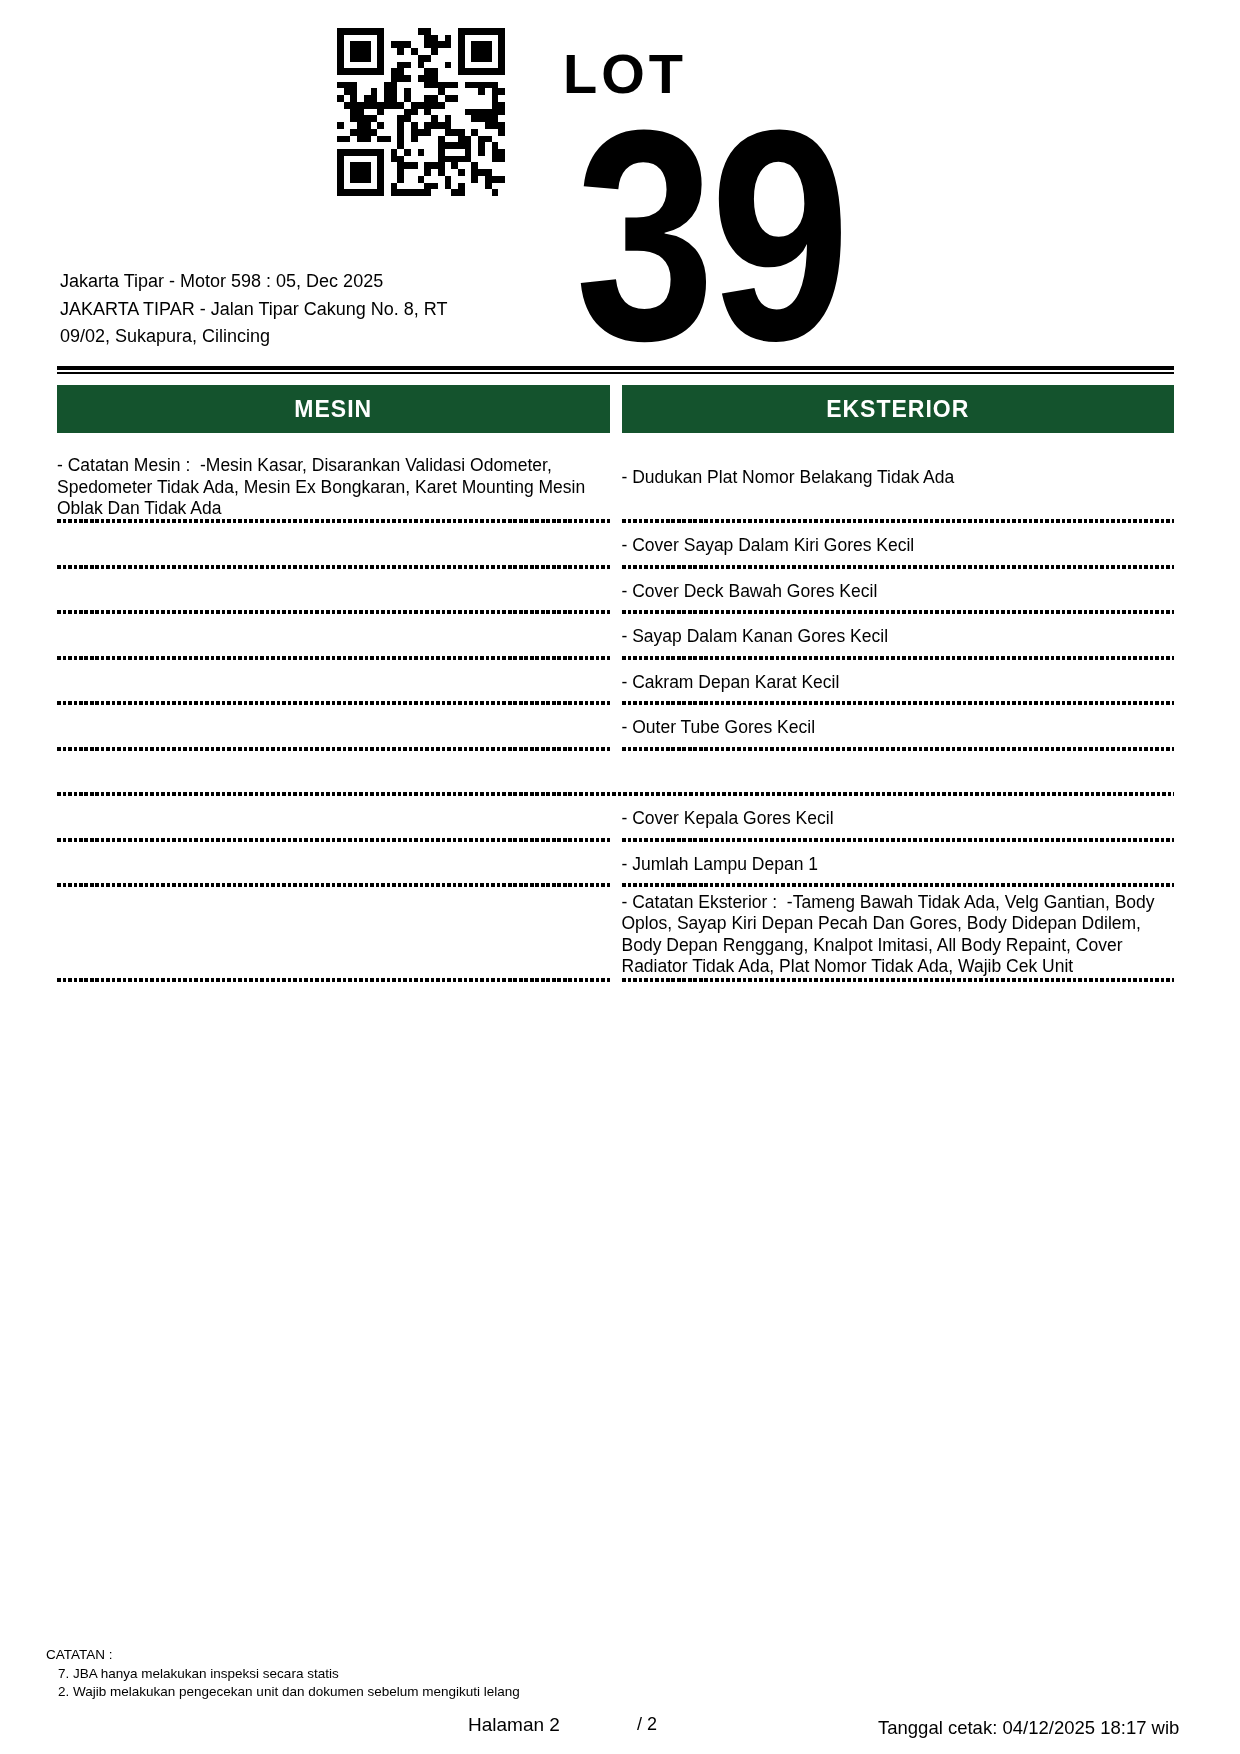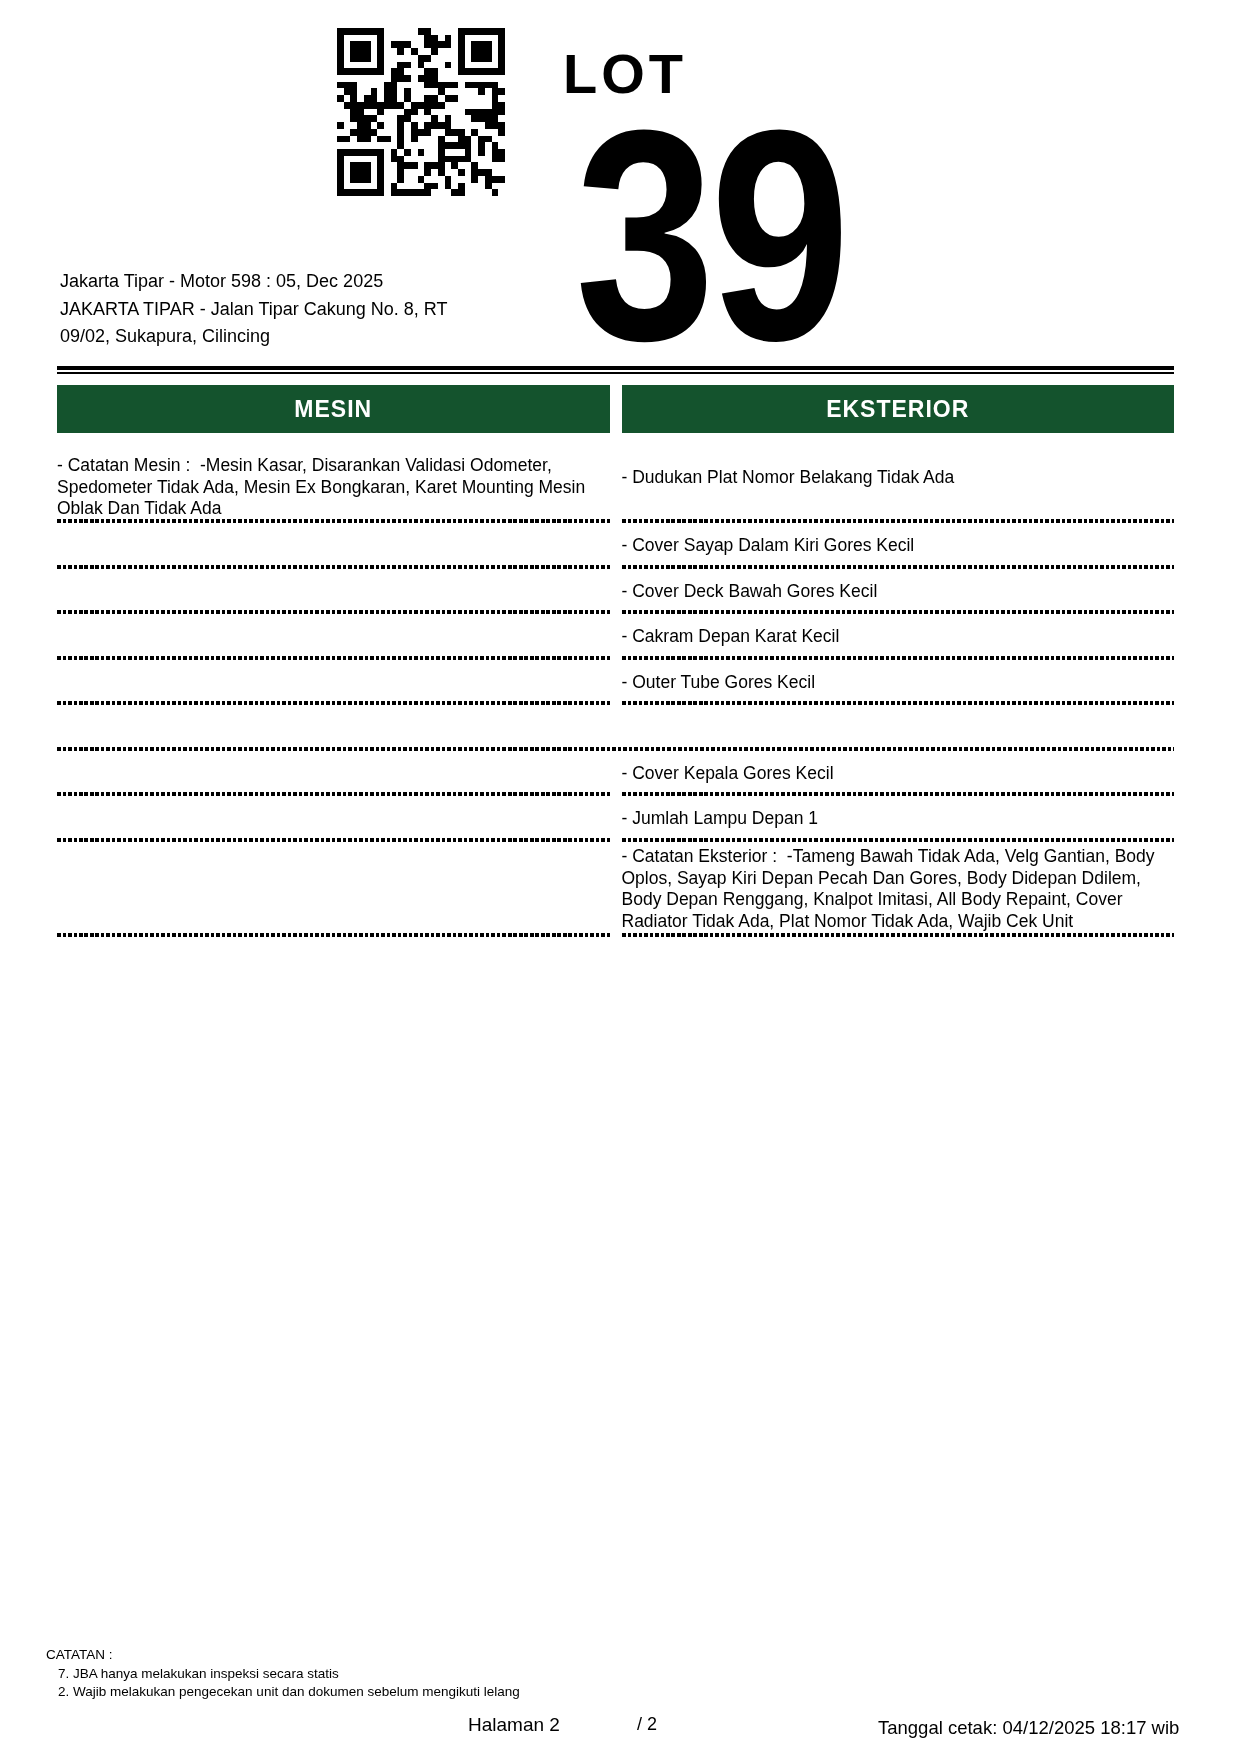--- a/index.html
+++ b/index.html
@@ -329,20 +329,28 @@
         </div>
       <div class="cell cell-right">
           <span class="celltext">- Cover Deck Bawah Gores Kecil</span>
         </div>
     </div>
     <div class="row row-std">
       <div class="cell cell-left">
           <span class="celltext"></span>
         </div>
       <div class="cell cell-right">
+          <span class="celltext">- Sayap Dalam Kanan Gores Kecil</span>
+        </div>
+    </div>
+    <div class="row row-std">
+      <div class="cell cell-left">
+          <span class="celltext"></span>
+        </div>
+      <div class="cell cell-right">
           <span class="celltext">- Cakram Depan Karat Kecil</span>
         </div>
     </div>
     <div class="row row-std">
       <div class="cell cell-left">
           <span class="celltext"></span>
         </div>
       <div class="cell cell-right">
           <span class="celltext">- Outer Tube Gores Kecil</span>
         </div>

